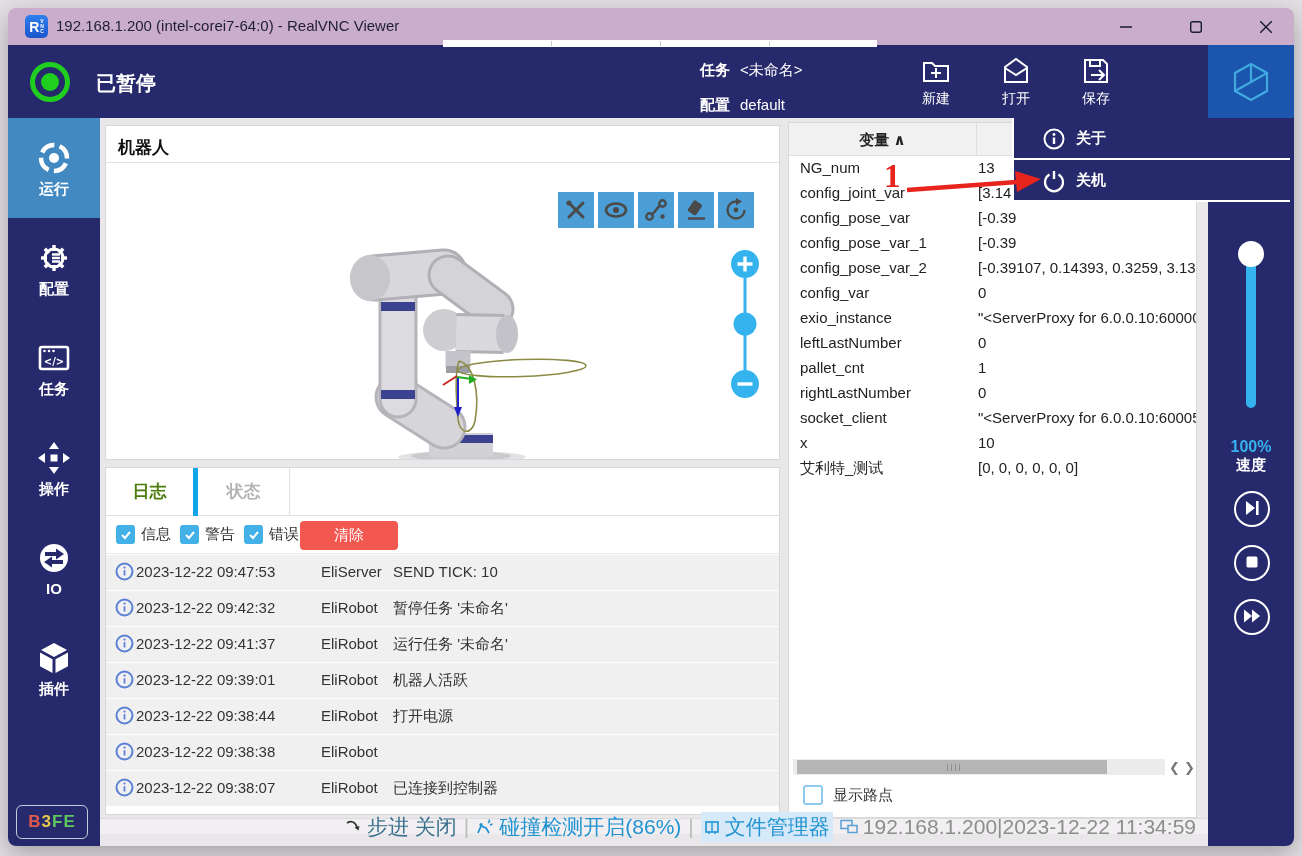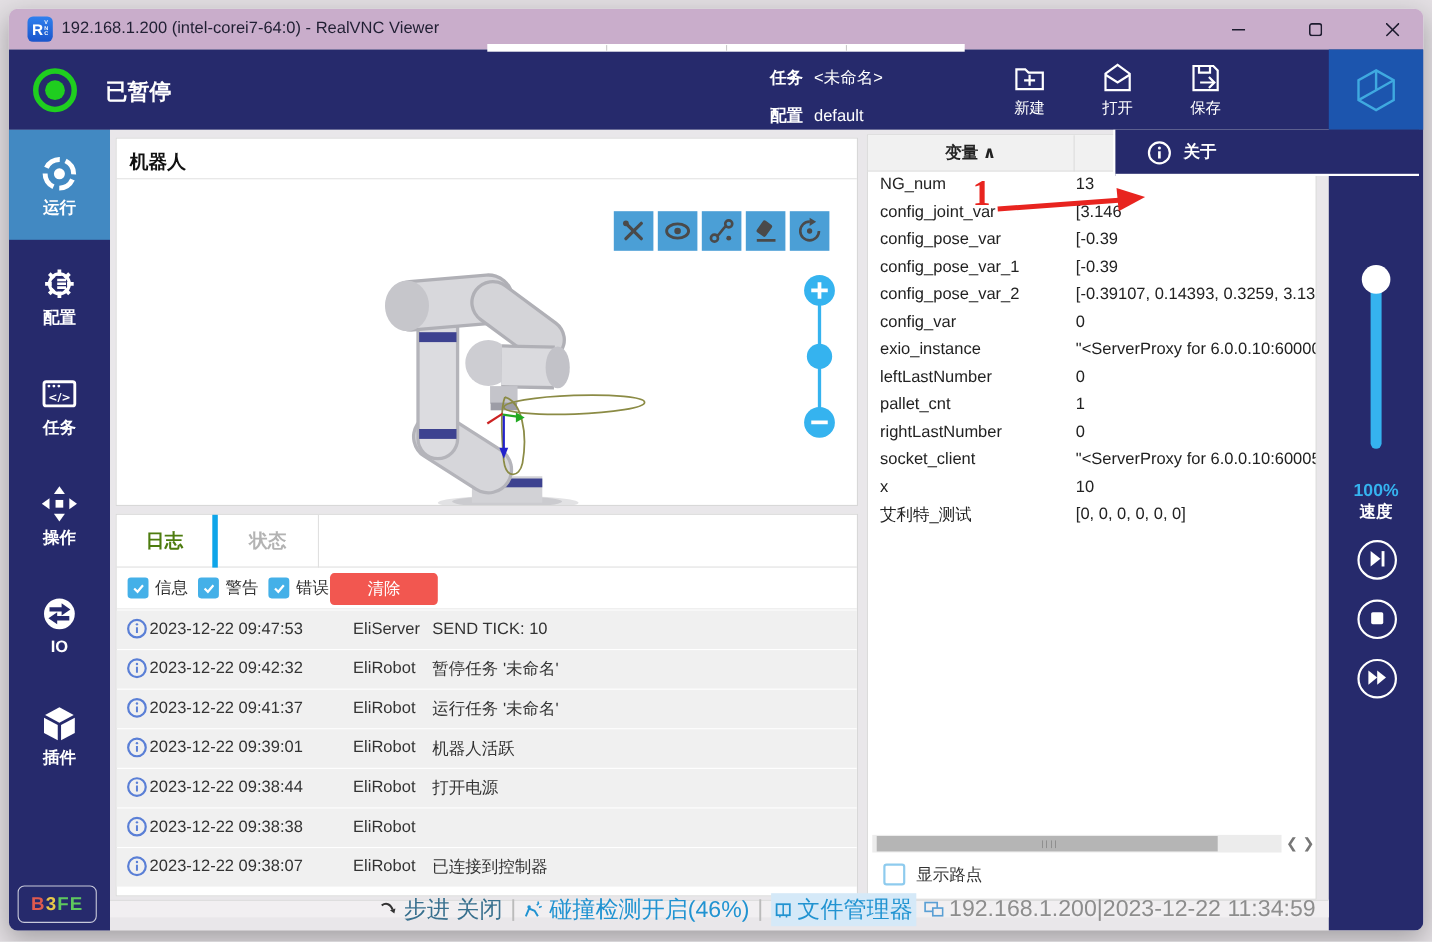--- a/index.html
+++ b/index.html
@@ -582,21 +582,21 @@
       </svg>
       <span>步进 关闭</span>
     </span>
     <span class="sb-sep">|</span>
     <span class="sb-item sb-blue">
       <svg width="18" height="16" viewBox="0 0 18 16">
         <path d="M2 14 L5 7 L10 9 L13 14" fill="none" stroke="#2193d1" stroke-width="1.8"></path>
         <circle cx="5" cy="5.5" r="1.6" fill="#2193d1"></circle>
         <path d="M12 4 l2-2 M14 6 l2.5-1 M13 2.5 l0.5-2" stroke="#2193d1" stroke-width="1.4" fill="none"></path>
       </svg>
-      <span>碰撞检测开启(46%)</span>
+      <span>碰撞检测开启(86%)</span>
     </span>
     <span class="sb-sep">|</span>
     <span class="sb-item sb-blue sb-fm">
       <svg width="16" height="16" viewBox="0 0 16 16">
         <rect x="2" y="3" width="12" height="10" fill="none" stroke="#2193d1" stroke-width="1.6"></rect>
         <line x1="8" y1="3" x2="8" y2="13" stroke="#2193d1" stroke-width="1.4"></line>
         <path d="M5 13 v2 M11 13 v2" stroke="#2193d1" stroke-width="1.4"></path>
       </svg>
       <span>文件管理器</span>
     </span>
@@ -611,20 +611,27 @@
 
   <div class="menu">
     <div class="menu-item">
       <svg class="mi-icon" width="24" height="24" viewBox="0 0 24 24">
         <circle cx="12" cy="12" r="9.5" fill="none" stroke="#fff" stroke-width="2"></circle>
         <circle cx="12" cy="7.5" r="1.4" fill="#fff"></circle>
         <line x1="12" y1="10.5" x2="12" y2="17" stroke="#fff" stroke-width="2.4"></line>
       </svg>
       <span class="mi-lbl">关于</span>
     </div>
+    <div class="menu-item" style="border-bottom:2px solid #fff;">
+      <svg class="mi-icon" width="24" height="24" viewBox="0 0 24 24">
+        <path d="M7.5 5.5 A 9 9 0 1 0 16.5 5.5" fill="none" stroke="#fff" stroke-width="2.2"></path>
+        <line x1="12" y1="2" x2="12" y2="10" stroke="#fff" stroke-width="2.4"></line>
+      </svg>
+      <span class="mi-lbl">关机</span>
+    </div>
   </div>
 
   <div class="anno-num">1</div>
   <div class="anno-arrow">
     <svg width="148" height="34">
       <line x1="6" y1="24" x2="116" y2="16" stroke="#e8241f" stroke-width="4.5"></line>
       <polygon points="140,13 114,5 116,26" fill="#e8241f"></polygon>
     </svg>
   </div>
 

